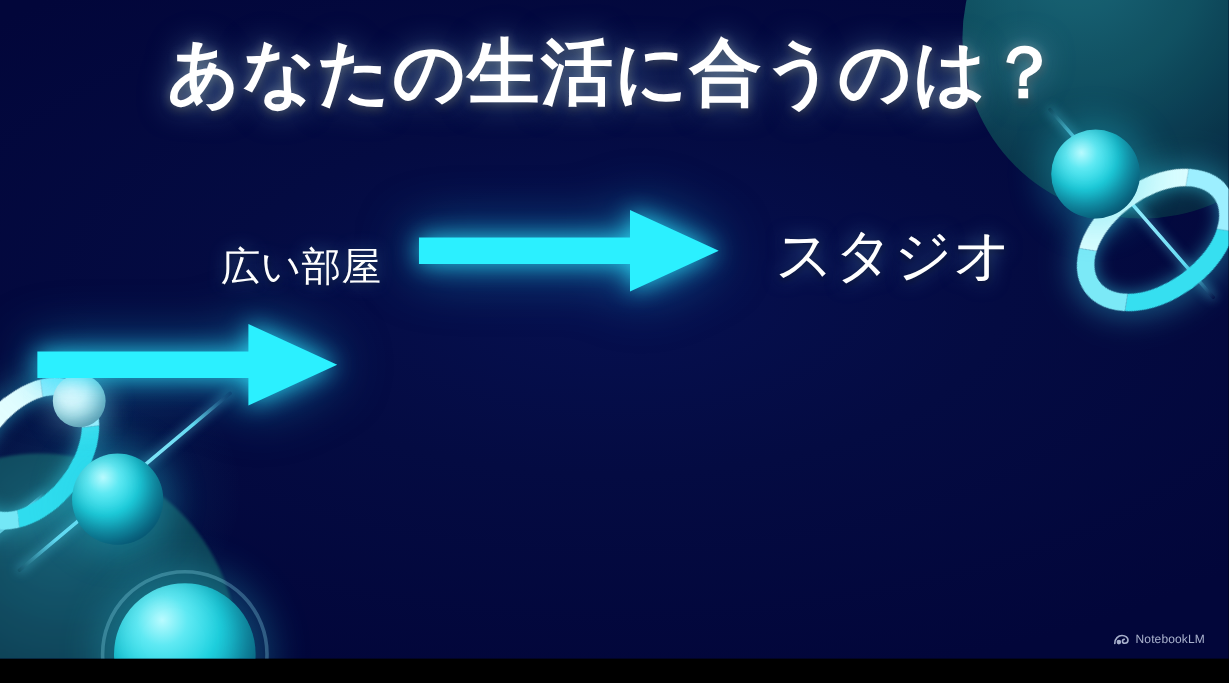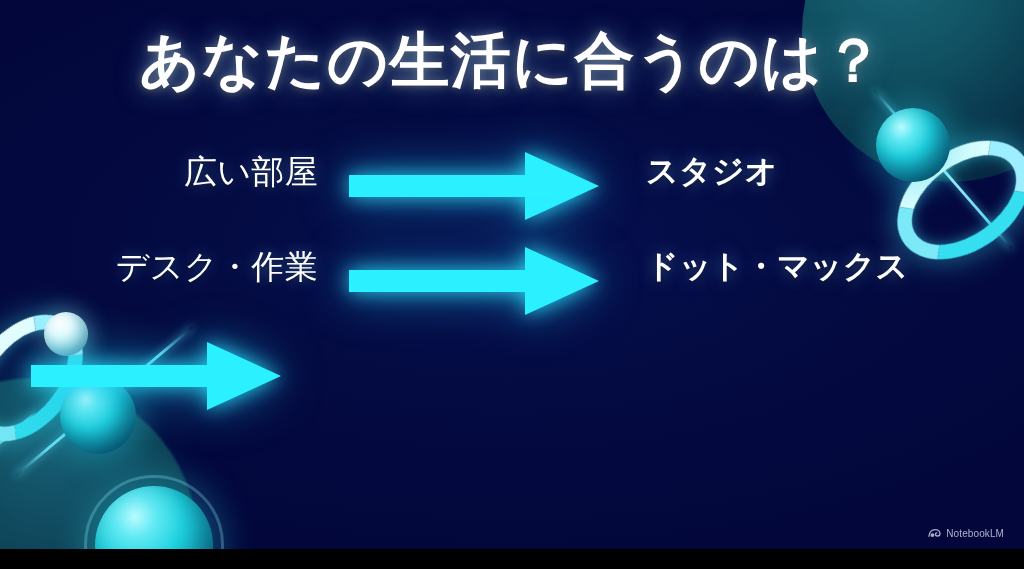--- a/index.html
+++ b/index.html
@@ -134,21 +134,21 @@
 
   
   .rows {
     position: absolute;
     left: 0;
     top: 150px;
     width: 1024px;
   }
   .row {
     display: flex;
-    align-items: flex-start;
+    align-items: flex-end;
     height: 95px;
   }
   .row-left {
     width: 318px;
     text-align: right;
     padding-right: 0;
     color: #ffffff;
     font-size: 33px;
     font-weight: 400;
     letter-spacing: 0.01em;
@@ -158,22 +158,22 @@
   .row-arrow {
     width: 312px;
     display: flex;
     align-items: center;
     justify-content: center;
   }
   .row-right {
     flex: 1;
     padding-left: 16px;
     color: #ffffff;
-    font-size: 32px;
-    font-weight: 700;
+    font-size: 48px;
+    font-weight: 400;
     letter-spacing: 0.005em;
     white-space: nowrap;
     text-shadow: 0 0 16px rgba(130,205,255,0.5), 0 2px 6px rgba(0,0,0,0.55);
   }
 
   .arrow-svg {
     display: block;
     filter: drop-shadow(0 0 10px rgba(45,230,255,0.85)) drop-shadow(0 0 22px rgba(30,190,230,0.55));
   }
 
@@ -220,29 +220,20 @@
     <div class="row">
       <div class="row-left">広い部屋</div>
       <div class="row-arrow">
         <svg class="arrow-svg" width="250" height="72" viewBox="0 0 250 72" aria-hidden="true">
           <polygon points="0,25 176,25 176,2 250,36 176,70 176,47 0,47" fill="#2BF0FF"></polygon>
         </svg>
       </div>
       <div class="row-right">スタジオ</div>
     </div>
 
-    <div class="row">
-      <div class="row-left">デスク・作業</div>
-      <div class="row-arrow">
-        <svg class="arrow-svg" width="250" height="72" viewBox="0 0 250 72" aria-hidden="true">
-          <polygon points="0,25 176,25 176,2 250,36 176,70 176,47 0,47" fill="#2BF0FF"></polygon>
-        </svg>
-      </div>
-      <div class="row-right">ドット・マックス</div>
-    </div>
 
     <div class="row">
       <div class="row-arrow">
         <svg class="arrow-svg" width="250" height="72" viewBox="0 0 250 72" aria-hidden="true">
           <polygon points="0,25 176,25 176,2 250,36 176,70 176,47 0,47" fill="#2BF0FF"></polygon>
         </svg>
       </div>
     </div>
 
 

